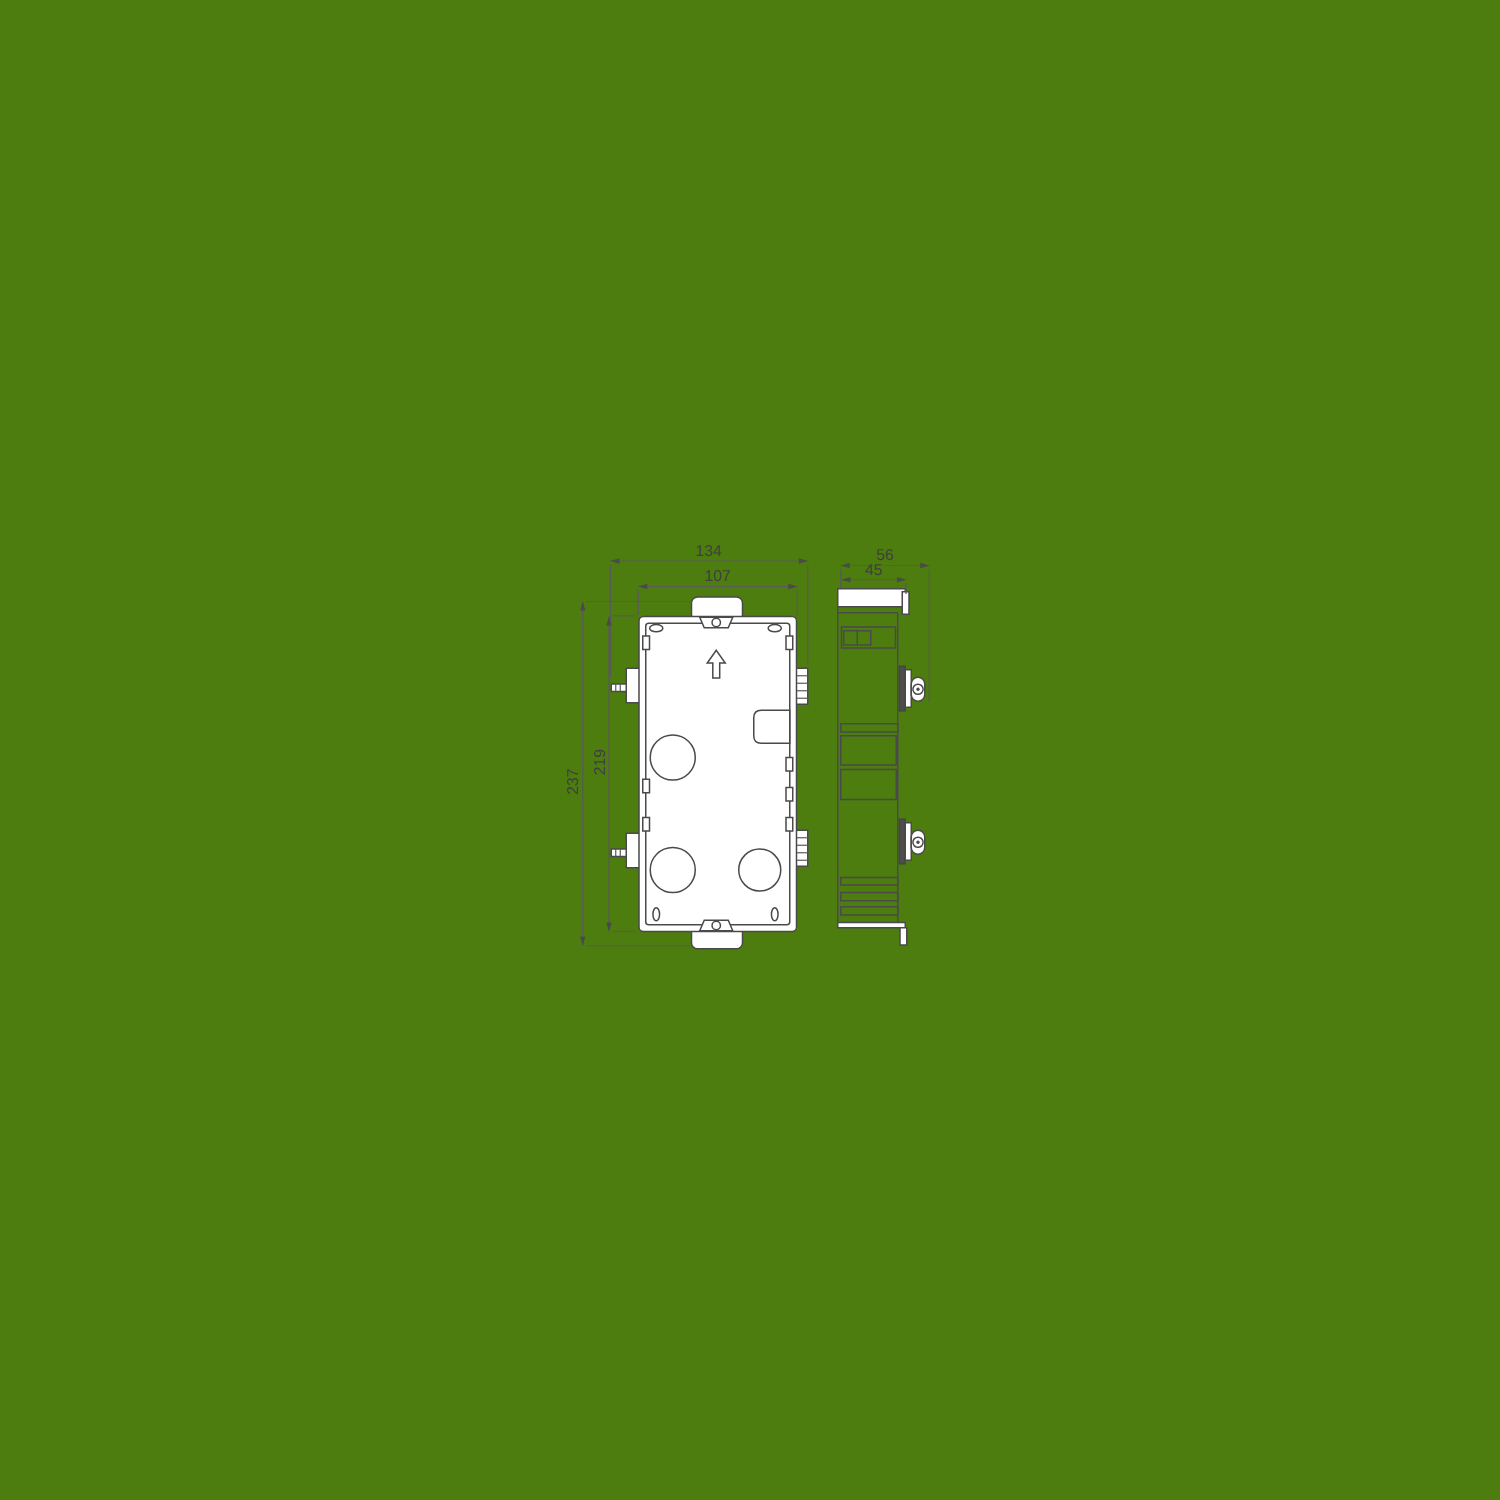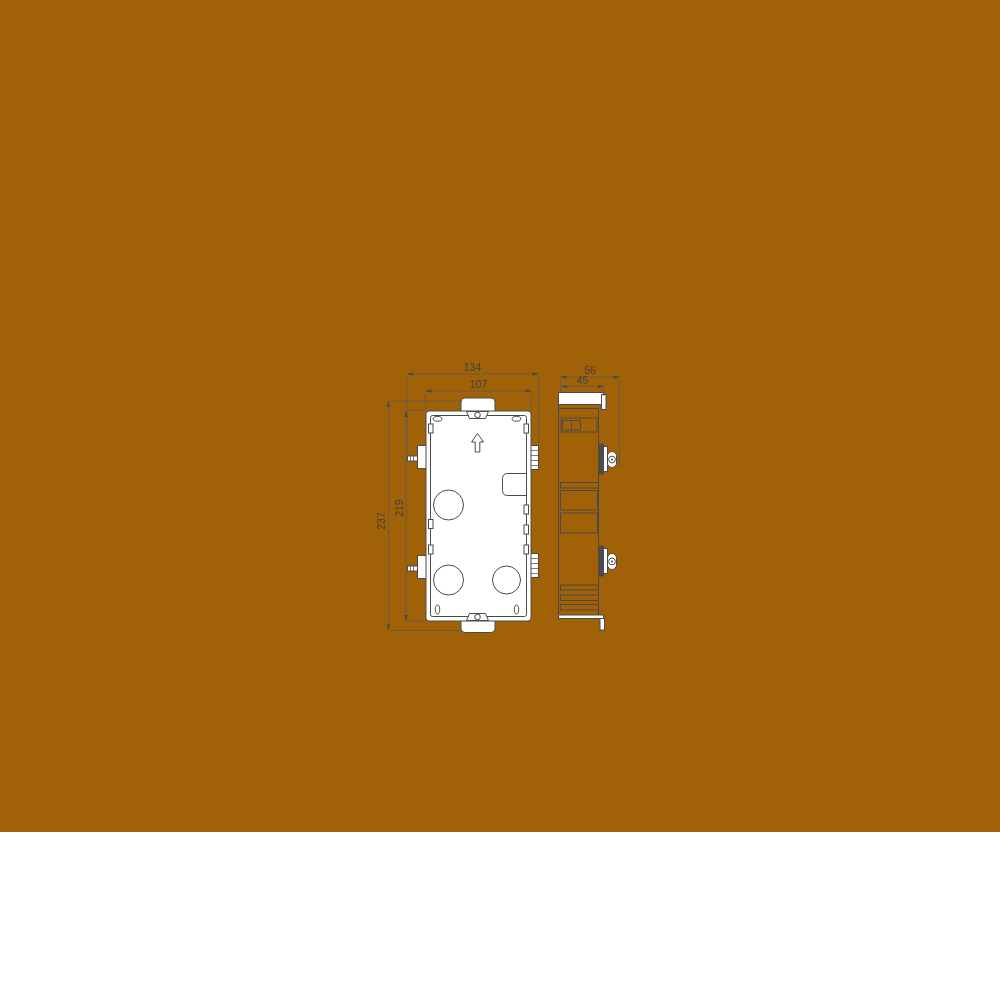--- a/index.html
+++ b/index.html
@@ -3,22 +3,22 @@
 <meta charset="utf-8">
 <style>
   html, body {
     margin: 0;
     padding: 0;
     background: #ffffff;
   }
   .canvas {
     position: relative;
     width: 1000px;
-    height: 832px;
-    background: #a16207;
+    height: 1000px;
+    background: #4d7c0f;
     overflow: hidden;
     font-family: "Liberation Sans", sans-serif;
   }
   svg { display: block; }
   .ln {
     stroke: #4a4a4a;
     stroke-width: 1;
     fill: none;
   }
   .lnw {

